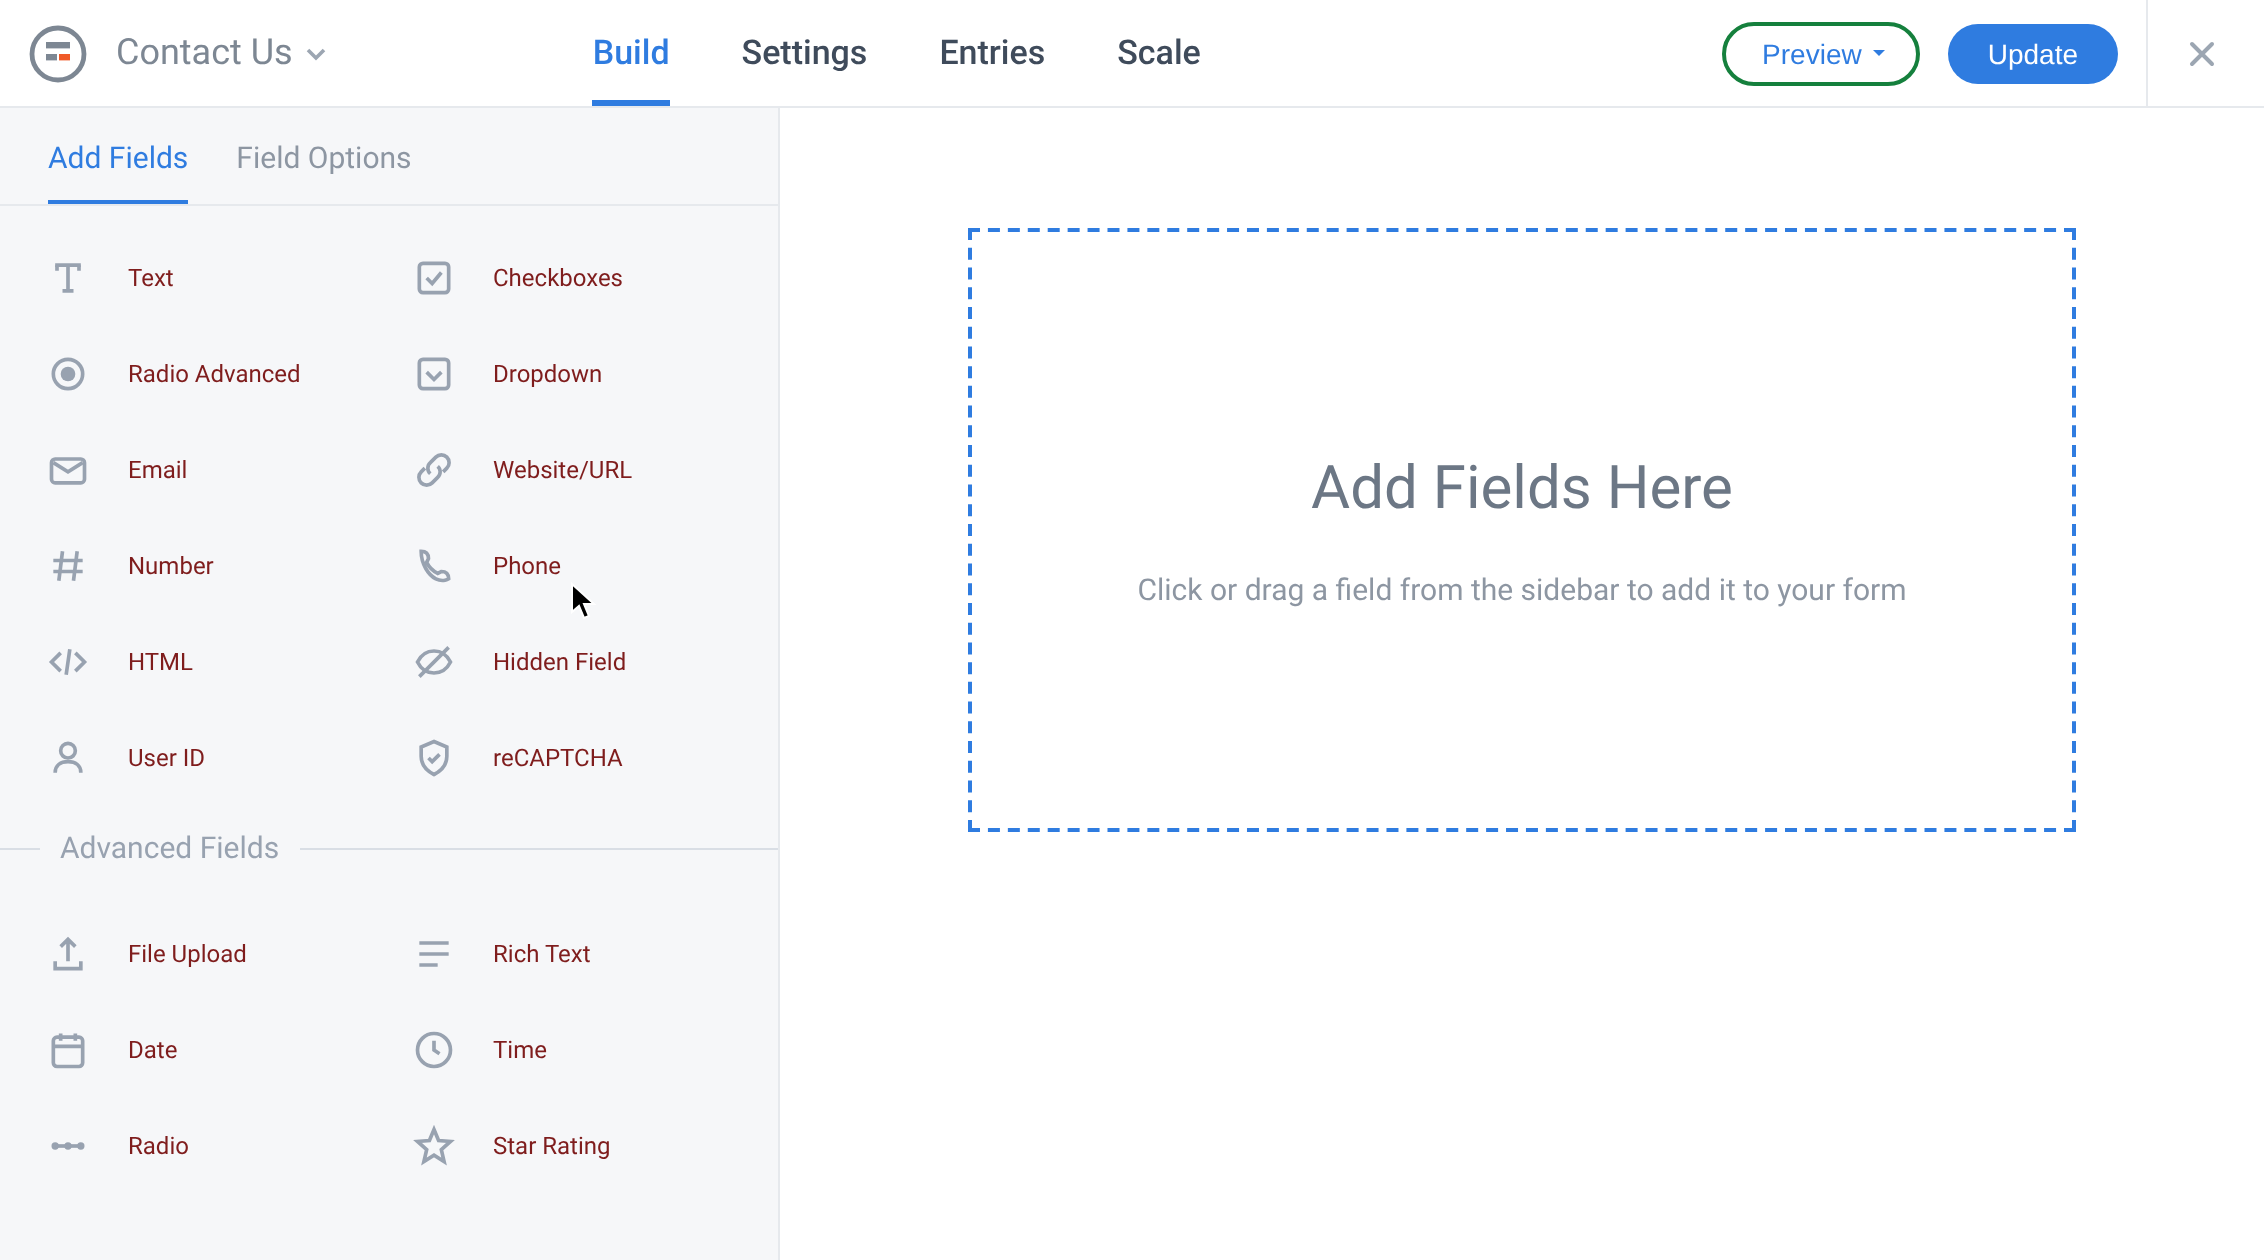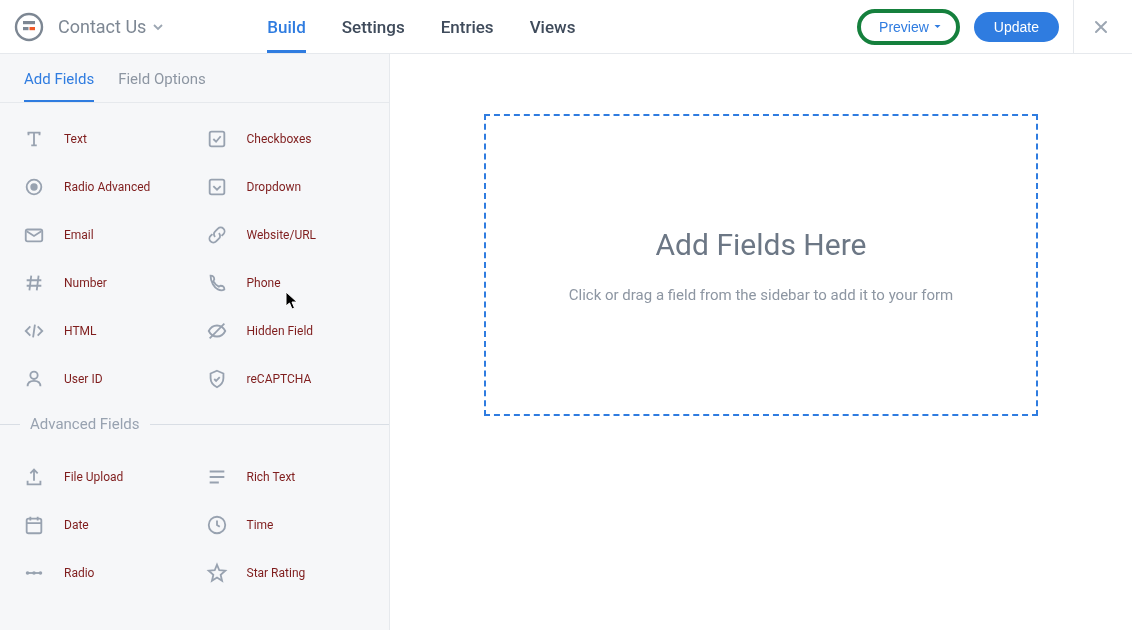--- a/index.html
+++ b/index.html
@@ -29,21 +29,21 @@
     .title-wrap {
       display: flex;
       align-items: center;
       gap: 6px;
       color: #7d8793;
       font-size: 18px;
       font-weight: 400;
     }
     .nav-tabs {
       display: flex;
-      margin-left: 89px;
+      margin-left: 118px;
       gap: 36px;
       height: 100%;
       align-items: center;
       justify-content: space-between;
     }
     .nav-tab {
       font-size: 17px;
       color: #3f4b5b;
       font-weight: 500;
       height: 100%;
@@ -57,21 +57,21 @@
       color: #2f7ce0;
       border-bottom-color: #2f7ce0;
     }
     .header-actions {
       margin-left: auto;
       display: flex;
       align-items: center;
       gap: 14px;
     }
     .btn-preview {
-      border: 4px solid #15803d;
+      border: 2px solid #15803d;
       color: #2f7ce0;
       background: #fff;
       border-radius: 18px;
       padding: 6px 14px 6px 18px;
       font-size: 14px;
       cursor: pointer;
       display: flex;
       align-items: center;
       gap: 4px;
     }
@@ -205,21 +205,21 @@
   <div class="title-wrap">
     <span>Contact Us</span>
     <svg width="12" height="12" viewBox="0 0 12 12">
         <path d="M2 4 L6 8 L10 4" fill="none" stroke="#9ca6b2" stroke-width="1.8"></path>
       </svg>
   </div>
   <div class="nav-tabs">
     <div class="nav-tab active">Build</div>
     <div class="nav-tab">Settings</div>
     <div class="nav-tab">Entries</div>
-    <div class="nav-tab">Views</div>
+    <div class="nav-tab">Scale</div>
   </div>
   <div class="header-actions">
     <button class="btn-preview">
       <span>Preview</span>
       <svg width="9" height="9" viewBox="0 0 12 12">
           <path d="M2 4 L6 8 L10 4 Z" fill="#2f7ce0"></path>
         </svg>
     </button>
     <button class="btn-update">Update</button>
     <div class="divider-v"></div>

